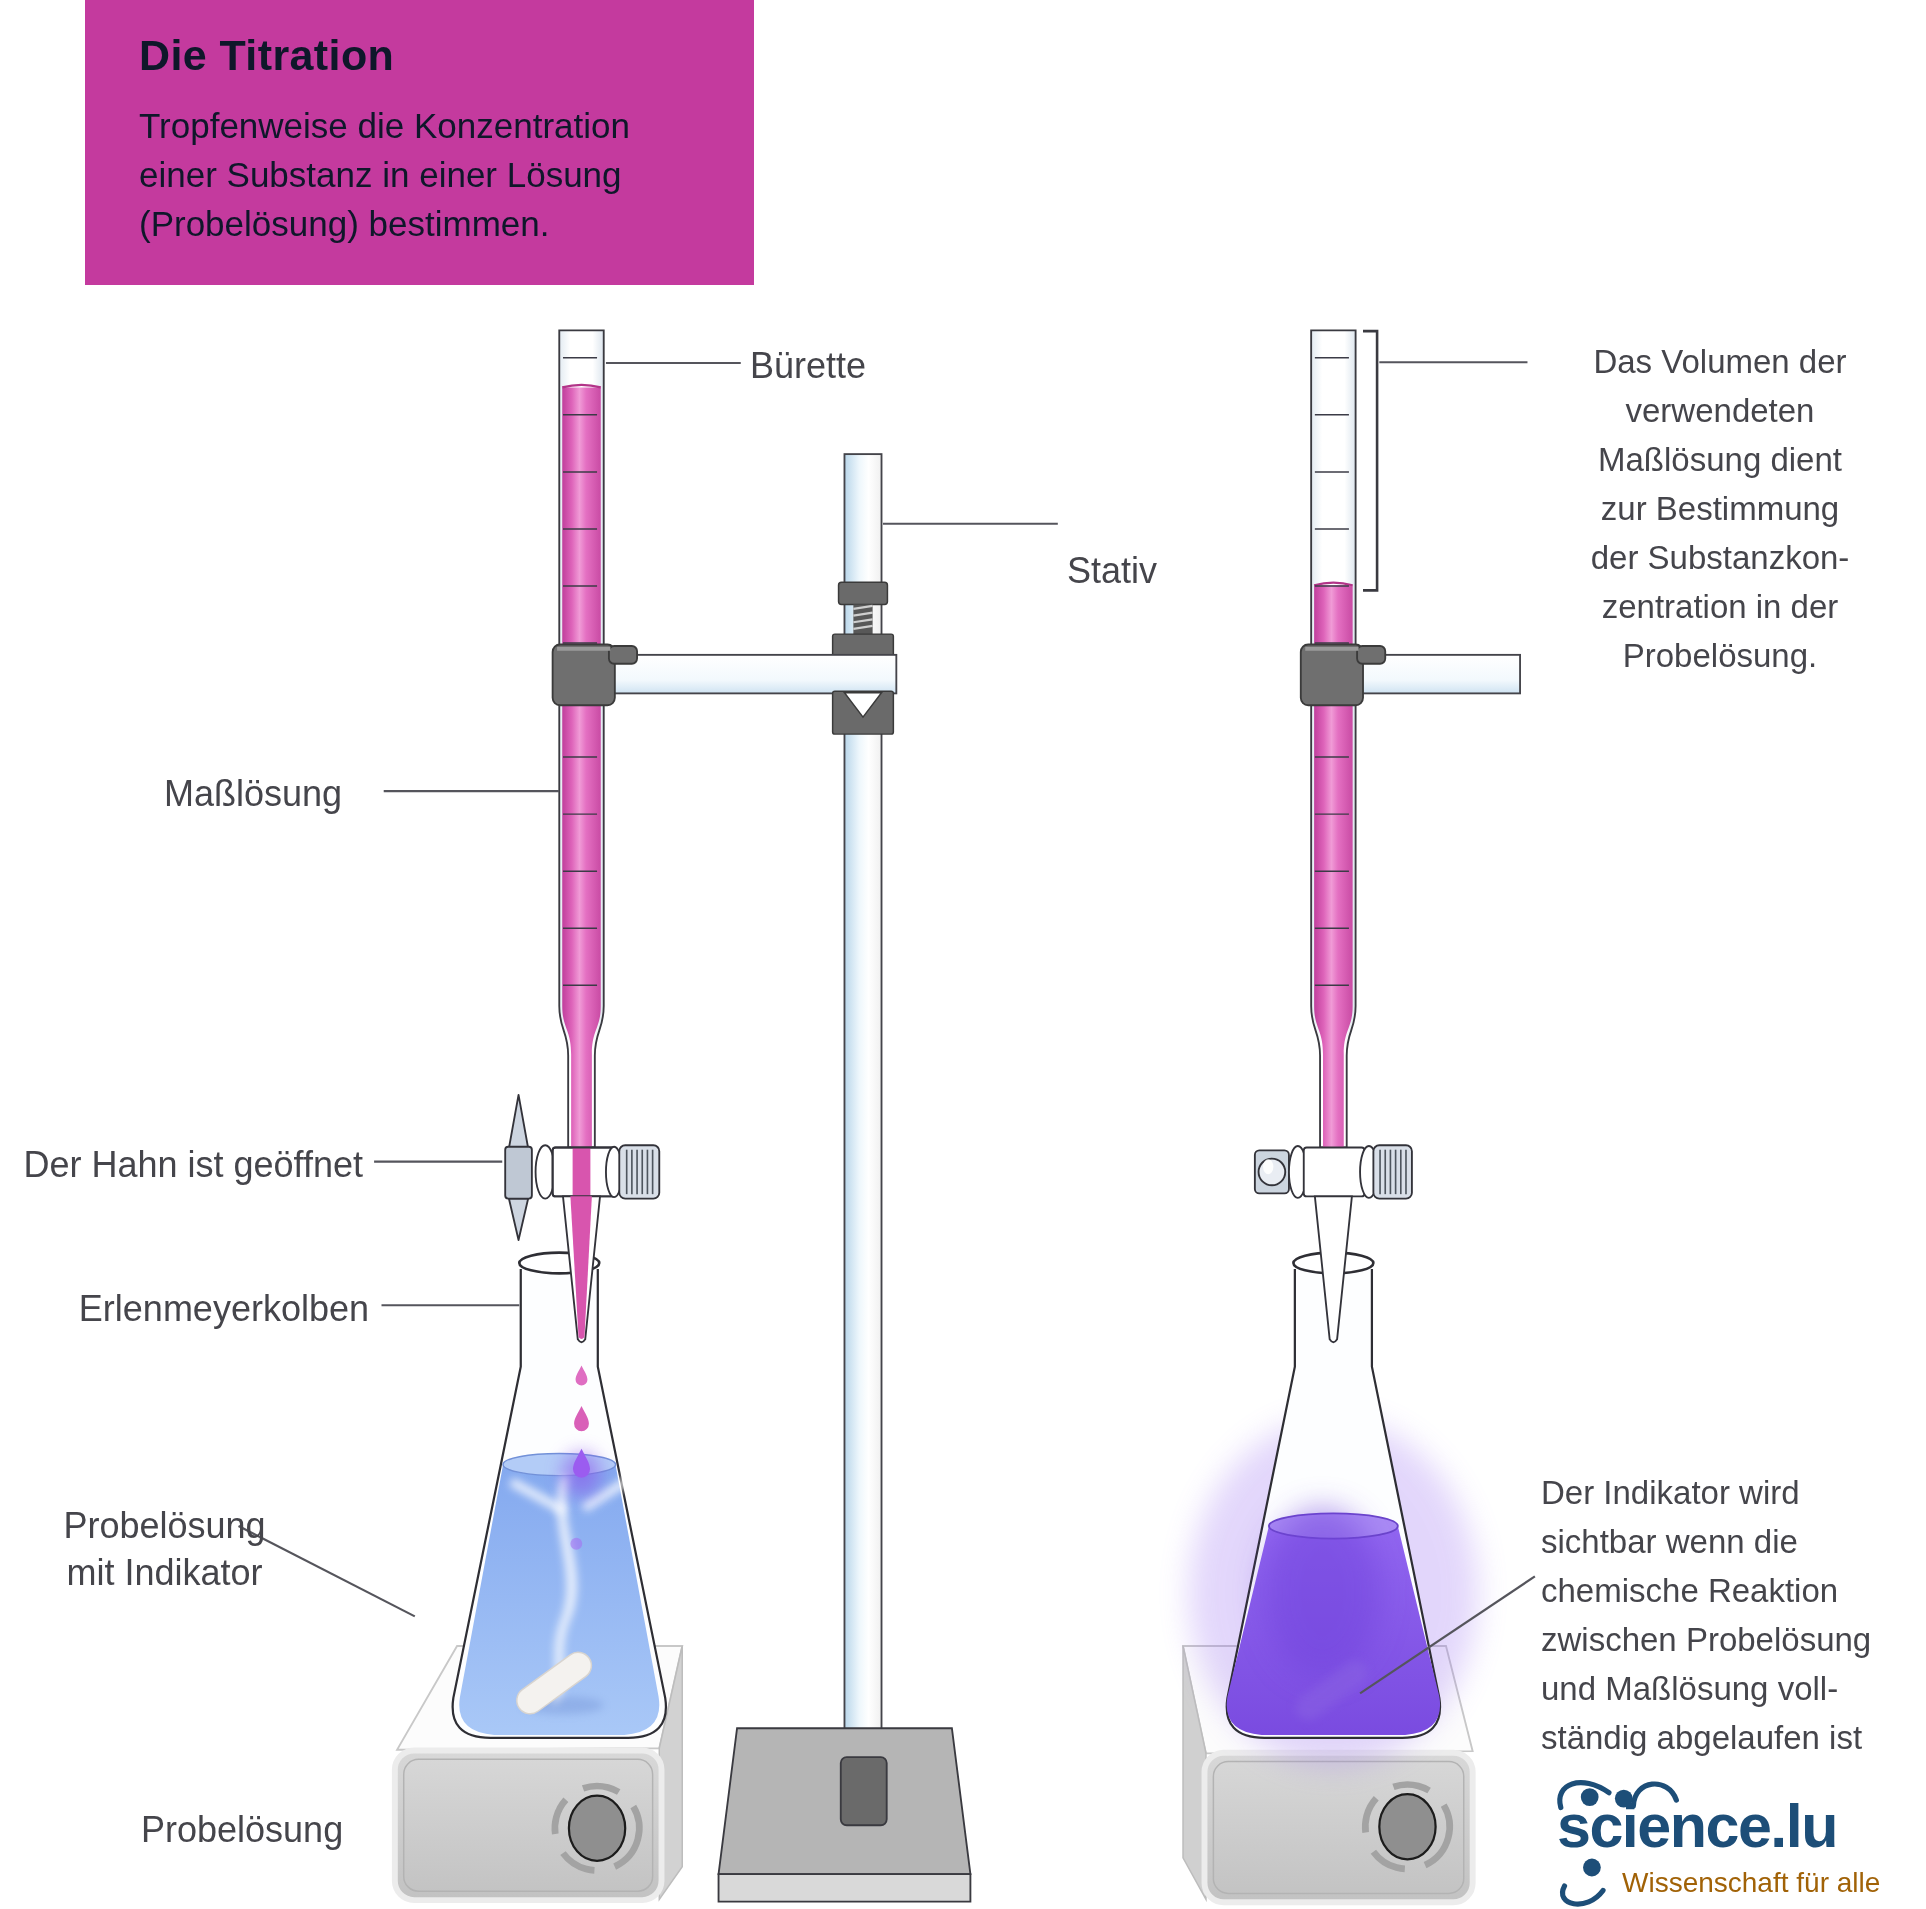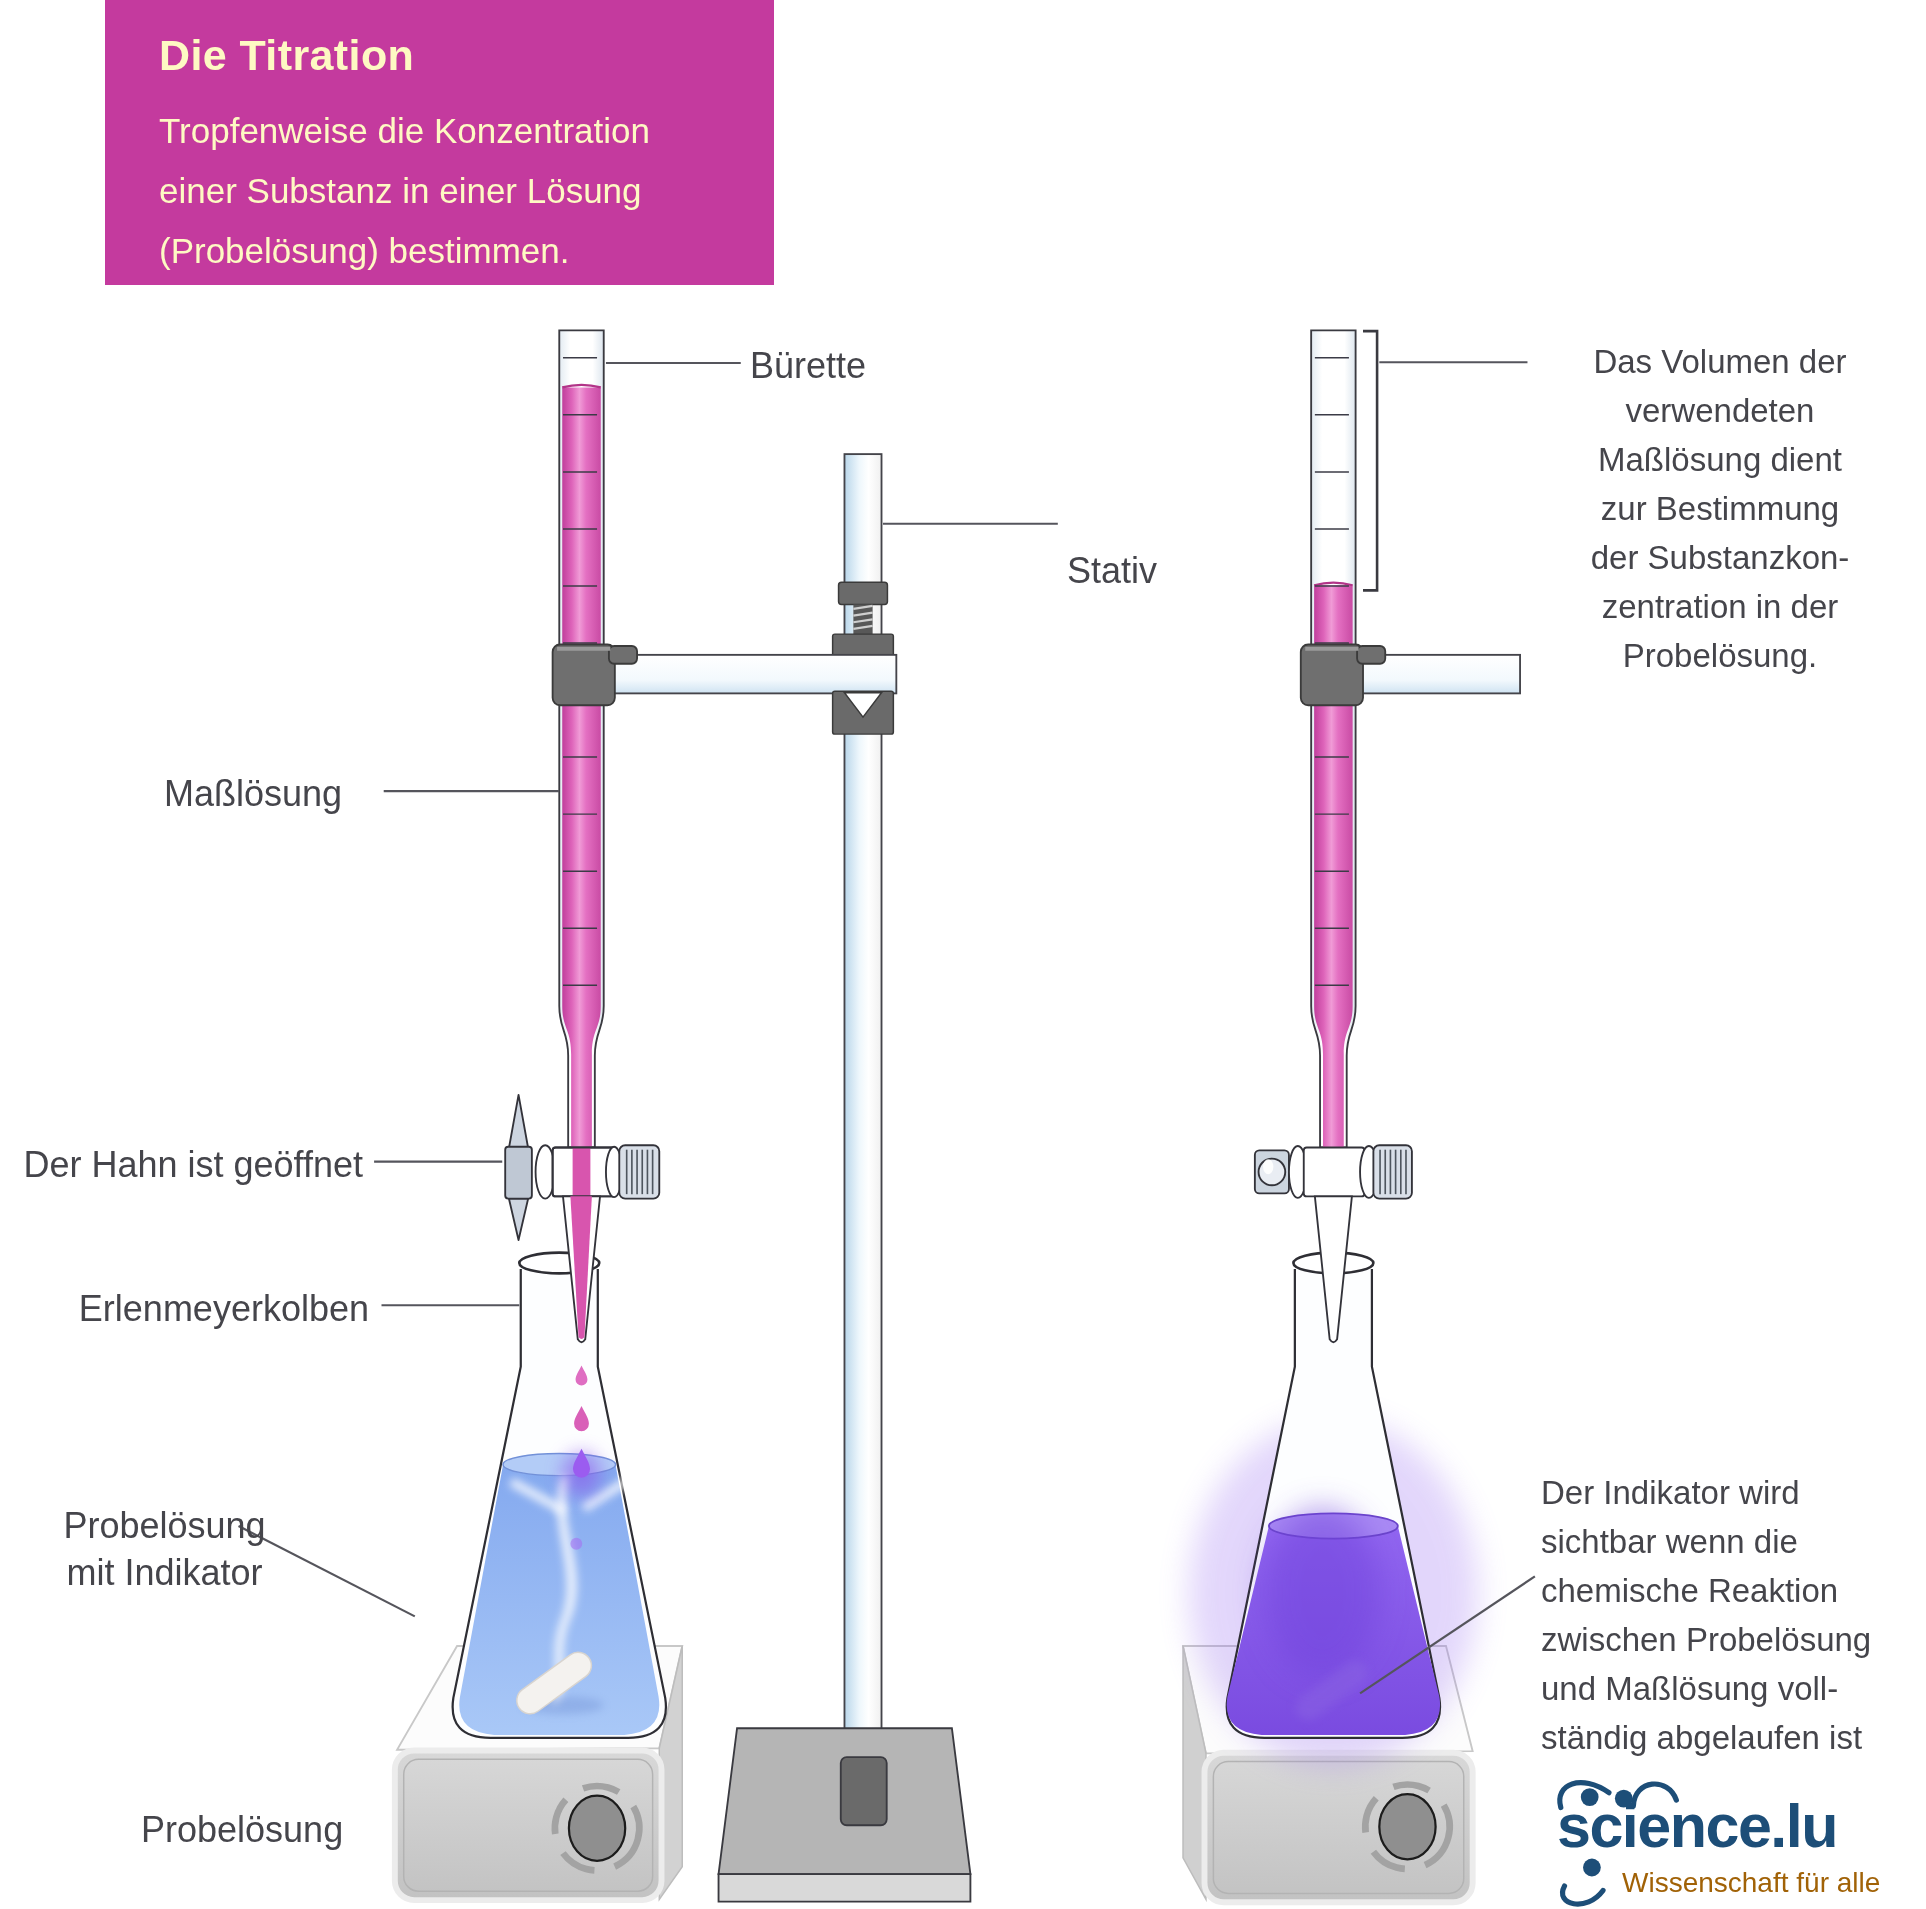--- a/index.html
+++ b/index.html
@@ -3,26 +3,25 @@
 <meta charset="utf-8">
 <style>
   html,body{margin:0;padding:0;background:#ffffff;}
   .canvas{
     position:relative;width:1926px;height:1909px;background:#fff;overflow:hidden;
     font-family:"Liberation Sans", sans-serif;
   }
   .canvas svg.scene{position:absolute;left:0;top:0;}
   .header-box{
     position:absolute;left:85px;top:0;width:669px;height:285px;
-    background:var(--header_bg,#c43a9e);color:#fef9c3;box-sizing:border-box;
+    background:var(--header_bg,#c43a9e);color:#0f172a;box-sizing:border-box;
     padding:31px 30px 0 54px;
-    margin-left:20px;
   }
   .header-box .title{font-size:43px;font-weight:600;letter-spacing:0.4px;}
-  .header-box .subtitle{margin-top:21px;font-size:35px;font-weight:300;line-height:60px;white-space:pre-line;}
+  .header-box .subtitle{margin-top:21px;font-size:35px;font-weight:300;line-height:49px;white-space:pre-line;}
   .lbl{
     position:absolute;font-size:36px;color:var(--label_text,#45454b);
     white-space:pre-line;line-height:47px;
   }
   .para{
     position:absolute;font-size:33px;color:var(--label_text,#45454b);
     line-height:49px;white-space:pre-line;
   }
   .logo-word{
     position:absolute;left:1557px;top:1791px;font-size:61px;font-weight:bold;

